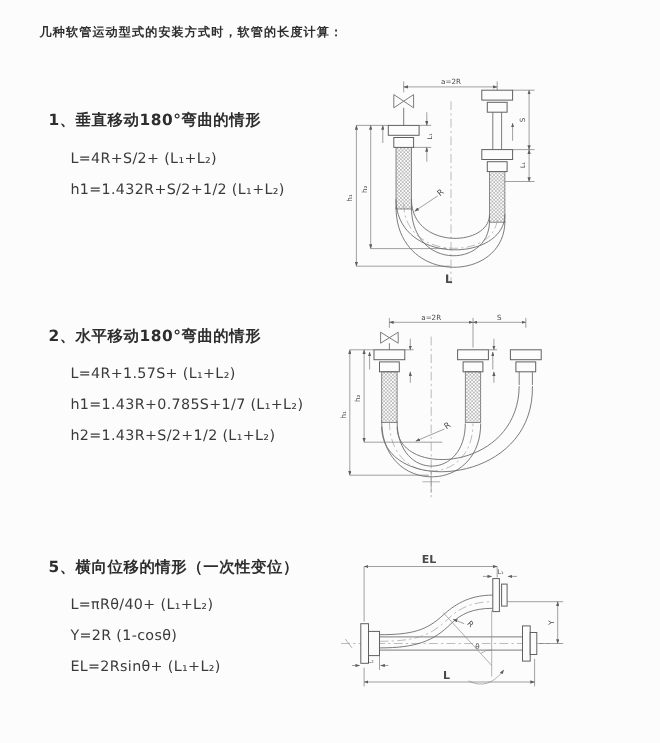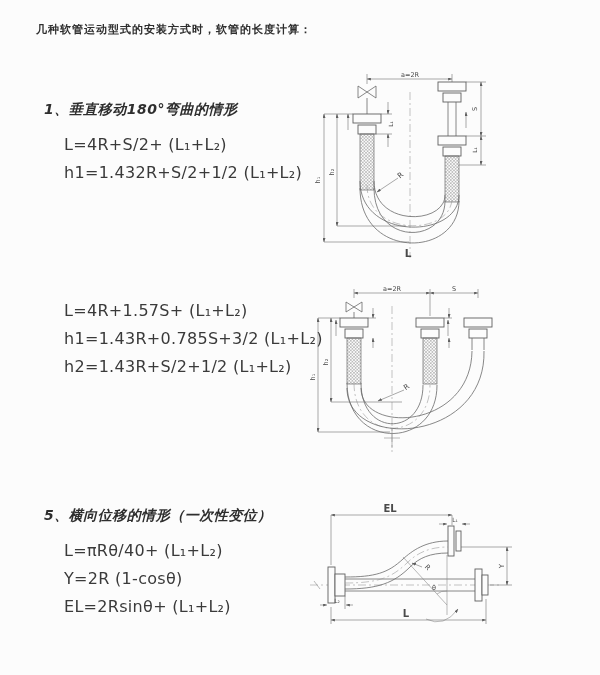--- a/index.html
+++ b/index.html
@@ -12,24 +12,24 @@
   .page-title{
     position:absolute;left:36px;top:22px;
     font-size:11px;font-weight:700;letter-spacing:1px;color:#2e2e2e;
   }
   .section{position:absolute;left:44px;width:280px;}
   .sec-1{top:101px;}
   .sec-2{top:297px;}
   .sec-3{top:507px;}
   .sec-heading{
     font-size:14px;font-weight:700;letter-spacing:0.5px;color:#2e2e2e;
-    margin:0 0 12px 0;white-space:nowrap;font-style:italic;
+    margin:0 0 12px 0;white-space:nowrap;
   }
   .formula{
-    font-size:16px;font-weight:500;color:#3a3a3a;letter-spacing:0.3px;
+    font-size:13px;font-weight:500;color:#3a3a3a;letter-spacing:0.3px;
     margin:0 0 0 20px;padding:0;line-height:28px;white-space:nowrap;
   }
   .diagram{position:absolute;}
   .d1{left:310px;top:68px;}
   .d2{left:306px;top:280px;}
   .d3{left:300px;top:497px;}
   svg text{font-family:"DejaVu Sans","Liberation Sans",sans-serif;fill:#4a4a4a;}
   svg .ln{stroke:#6a6a6a;stroke-width:0.8;fill:none;}
   svg .thin{stroke:#8a8a8a;stroke-width:0.6;fill:none;}
   svg .cl{stroke:#9a9a9a;stroke-width:0.6;fill:none;stroke-dasharray:8 3 2 3;}
@@ -41,22 +41,23 @@
 
 <div class="page-title">几种软管运动型式的安装方式时，软管的长度计算：</div>
 
 <div class="section sec-1">
   <div class="sec-heading">1、垂直移动180°弯曲的情形</div>
   <div class="formula">L=4R+S/2+ (L₁+L₂)</div>
   <div class="formula">h1=1.432R+S/2+1/2 (L₁+L₂)</div>
 </div>
 
 <div class="section sec-2">
+  <div class="sec-heading">2、水平移动180°弯曲的情形</div>
   <div class="formula">L=4R+1.57S+ (L₁+L₂)</div>
-  <div class="formula">h1=1.43R+0.785S+3/2 (L₁+L₂)</div>
+  <div class="formula">h1=1.43R+0.785S+1/7 (L₁+L₂)</div>
   <div class="formula">h2=1.43R+S/2+1/2 (L₁+L₂)</div>
 </div>
 
 <div class="section sec-3">
   <div class="sec-heading">5、横向位移的情形（一次性变位）</div>
   <div class="formula">L=πRθ/40+ (L₁+L₂)</div>
   <div class="formula">Y=2R (1-cosθ)</div>
   <div class="formula">EL=2Rsinθ+ (L₁+L₂)</div>
 </div>
 

